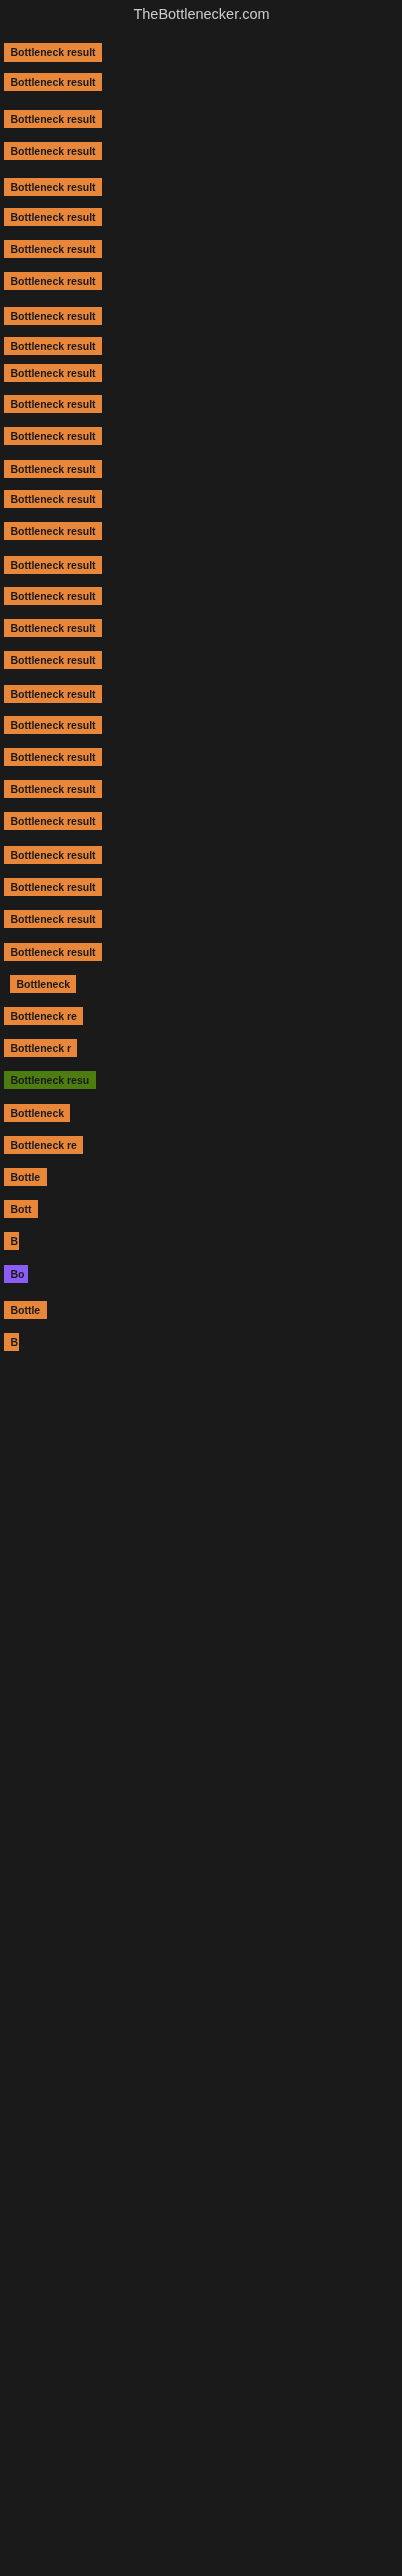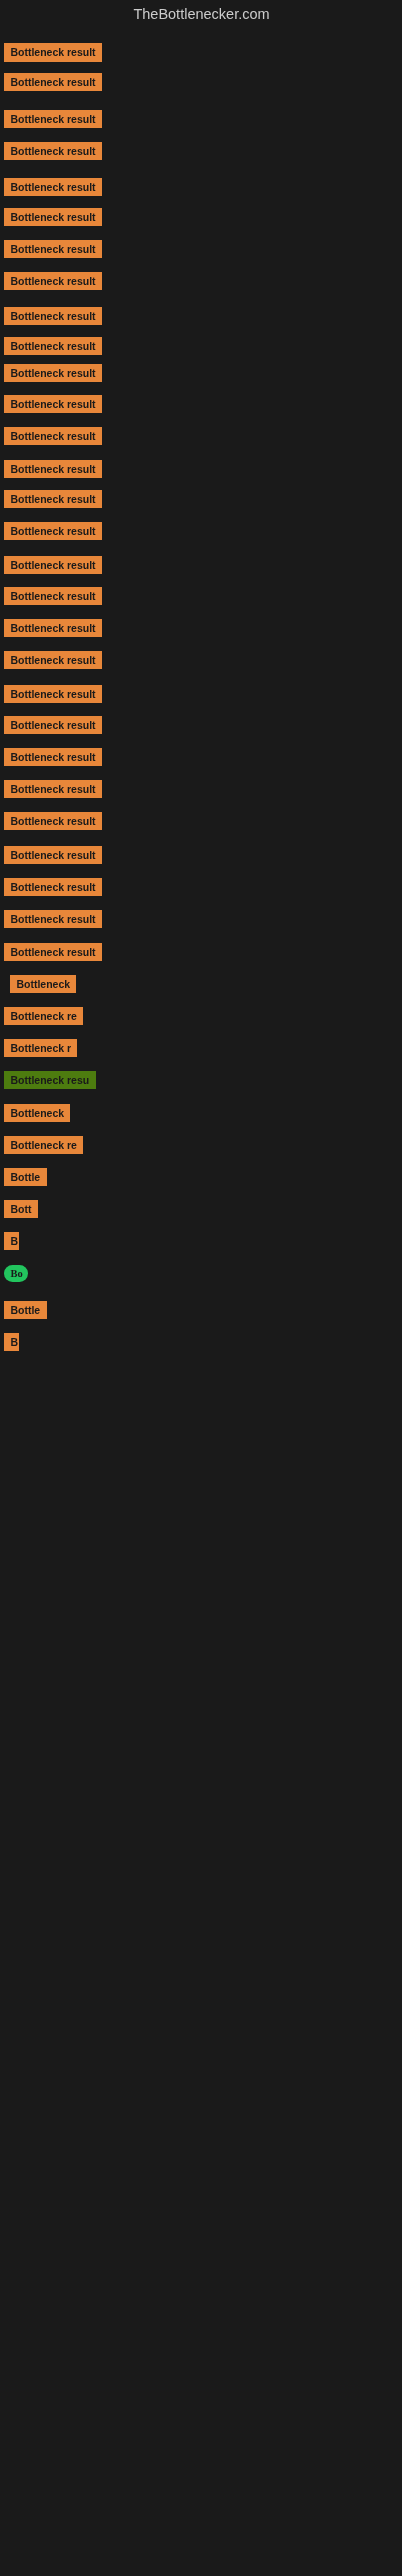--- a/index.html
+++ b/index.html
@@ -54,18 +54,18 @@
       <div style="position: absolute; top: 914px; left: 4px;"><span style="display: inline-block; background-color: rgb(232, 135, 58); color: rgb(26, 26, 26); font-size: 10.5px; font-weight: bold; padding: 3.2px 6.4px; font-family: Arial, sans-serif; max-width: 105px; overflow: hidden; white-space: nowrap;">Bottleneck result</span></div>
       <div style="position: absolute; top: 946px; left: 10px;"><span style="display: inline-block; background-color: rgb(232, 135, 58); color: rgb(26, 26, 26); font-size: 10.5px; font-weight: bold; padding: 3.2px 6.4px; font-family: Arial, sans-serif; max-width: 81px; overflow: hidden; white-space: nowrap;">Bottleneck</span></div>
       <div style="position: absolute; top: 978px; left: 4px;"><span style="display: inline-block; background-color: rgb(232, 135, 58); color: rgb(26, 26, 26); font-size: 10.5px; font-weight: bold; padding: 3.2px 6.4px; font-family: Arial, sans-serif; max-width: 97px; overflow: hidden; white-space: nowrap;">Bottleneck re</span></div>
       <div style="position: absolute; top: 1010px; left: 4px;"><span style="display: inline-block; background-color: rgb(232, 135, 58); color: rgb(26, 26, 26); font-size: 10.5px; font-weight: bold; padding: 3.2px 6.4px; font-family: Arial, sans-serif; max-width: 93px; overflow: hidden; white-space: nowrap;">Bottleneck r</span></div>
       <div style="position: absolute; top: 1042px; left: 4px;"><span style="display: inline-block; background-color: #4d7c0f; color: rgb(26, 26, 26); font-size: 10.5px; font-weight: bold; padding: 3.2px 6.4px; font-family: Arial, sans-serif; max-width: 109px; overflow: hidden; white-space: nowrap;">Bottleneck resu</span></div>
       <div style="position: absolute; top: 1075px; left: 4px;"><span style="display: inline-block; background-color: rgb(232, 135, 58); color: rgb(26, 26, 26); font-size: 10.5px; font-weight: bold; padding: 3.2px 6.4px; font-family: Arial, sans-serif; max-width: 76px; overflow: hidden; white-space: nowrap;">Bottleneck</span></div>
       <div style="position: absolute; top: 1107px; left: 4px;"><span style="display: inline-block; background-color: rgb(232, 135, 58); color: rgb(26, 26, 26); font-size: 10.5px; font-weight: bold; padding: 3.2px 6.4px; font-family: Arial, sans-serif; max-width: 97px; overflow: hidden; white-space: nowrap;">Bottleneck re</span></div>
       <div style="position: absolute; top: 1139px; left: 4px;"><span style="display: inline-block; background-color: rgb(232, 135, 58); color: rgb(26, 26, 26); font-size: 10.5px; font-weight: bold; padding: 3.2px 6.4px; font-family: Arial, sans-serif; max-width: 44px; overflow: hidden; white-space: nowrap;">Bottle</span></div>
       <div style="position: absolute; top: 1171px; left: 4px;"><span style="display: inline-block; background-color: rgb(232, 135, 58); color: rgb(26, 26, 26); font-size: 10.5px; font-weight: bold; padding: 3.2px 6.4px; font-family: Liberation Sans, sans-serif; max-width: 39px; overflow: hidden; white-space: nowrap;">Bott</span></div>
       <div style="position: absolute; top: 1203px; left: 4px;"><span style="display: inline-block; background-color: rgb(232, 135, 58); color: rgb(26, 26, 26); font-size: 10.5px; font-weight: bold; padding: 3.2px 6.4px; font-family: Arial, sans-serif; max-width: 14.5px; overflow: hidden; white-space: nowrap;">B</span></div>
-      <div style="position: absolute; top: 1236px; left: 4px;"><span style="display: inline-block; background-color: #22c55e; color: rgb(26, 26, 26); font-size: 10.5px; font-weight: bold; padding: 3.2px 6.4px; font-family: Liberation Serif, serif; max-width: 24px; overflow: hidden; white-space: nowrap; border-radius: 9px;">Bo</span></div>
+      <div style="position: absolute; top: 1236px; left: 4px;"><span style="display: inline-block; background-color: #8b5cf6; color: rgb(26, 26, 26); font-size: 10.5px; font-weight: bold; padding: 3.2px 6.4px; font-family: Liberation Sans, sans-serif; max-width: 24px; overflow: hidden; white-space: nowrap;">Bo</span></div>
       <div style="position: absolute; top: 1272px; left: 4px;"><span style="display: inline-block; background-color: rgb(232, 135, 58); color: rgb(26, 26, 26); font-size: 10.5px; font-weight: bold; padding: 3.2px 6.4px; font-family: Arial, sans-serif; max-width: 48px; overflow: hidden; white-space: nowrap;">Bottle</span></div>
       <div style="position: absolute; top: 1304px; left: 4px;"><span style="display: inline-block; background-color: rgb(232, 135, 58); color: rgb(26, 26, 26); font-size: 10.5px; font-weight: bold; padding: 3.2px 6.4px; font-family: Arial, sans-serif; max-width: 14.5px; overflow: hidden; white-space: nowrap;">B</span></div>
     </div>
 </div>
 
 
 </body></html>

